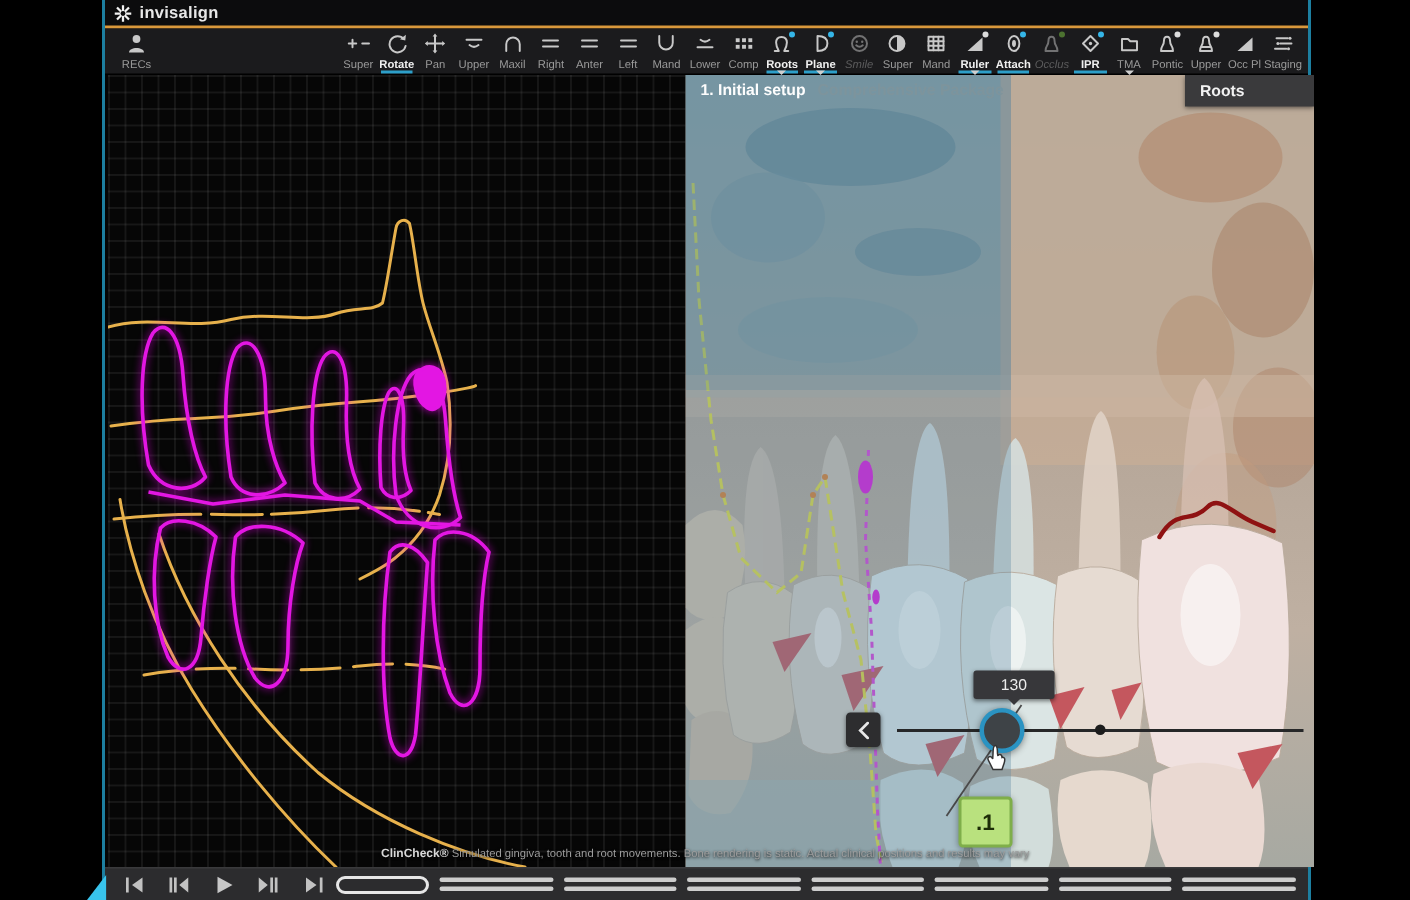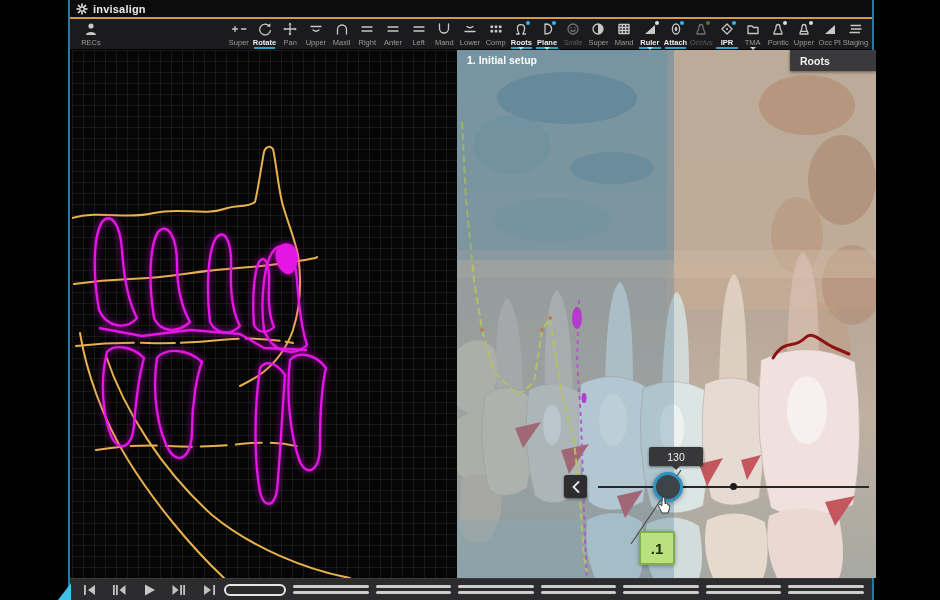--- a/index.html
+++ b/index.html
@@ -510,20 +510,24 @@
           </div>
           <div id="step-badge">
             <span>.1</span>
           </div>
           <svg id="cursor-hand" width="18" height="20" viewBox="0 0 18 20">
             <path d="M7,18 L4,12 Q3,10 4.5,9.5 Q6,9 6.8,11 L7,7.5 Q7,2 8.5,2 Q10,2 10,7.5 L10.3,9 Q10.5,7.8 11.8,8 Q13,8.2 13,10 Q14.5,9.6 14.8,11 Q15,12.5 14,15 L13,18 Z" fill="#ffffff" stroke="#333" stroke-width="1"></path>
           </svg>
         </div>
       </div>
 
+      <div id="disclaimer">
+        <b>ClinCheck®</b>
+        <span>Simulated gingiva, tooth and root movements. Bone rendering is static. Actual clinical positions and results may vary</span>
+      </div>
     </div>
 
     <div id="playback-bar">
       <div id="playback-buttons">
           <div class="pb-btn">
             <svg width="15" height="12" viewBox="0 0 15 12">
               <rect x="2" y="1" width="1.8" height="10" fill="#c2c2c2"></rect>
               <path d="M13,1 L6,6 L13,11 Z" fill="#c2c2c2"></path>
             </svg>
           </div>

